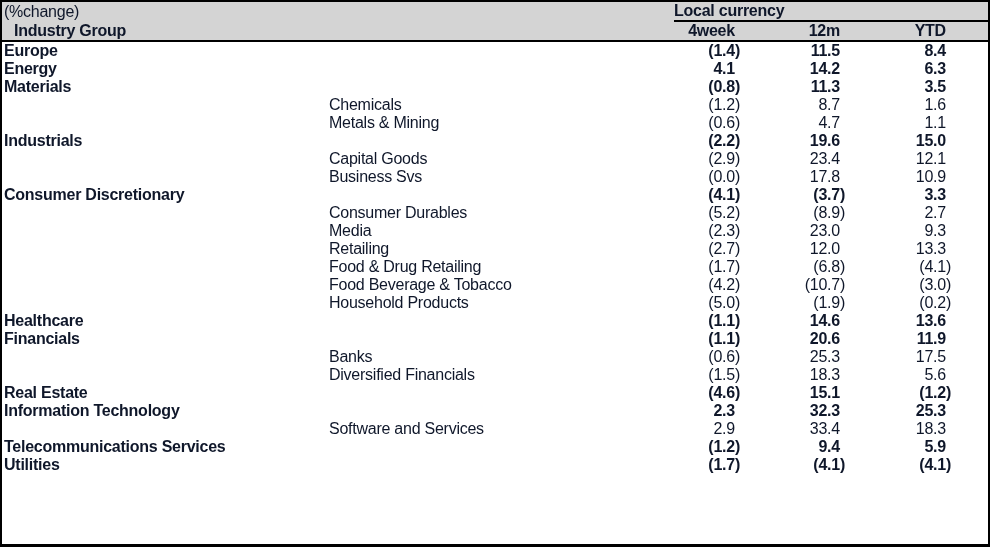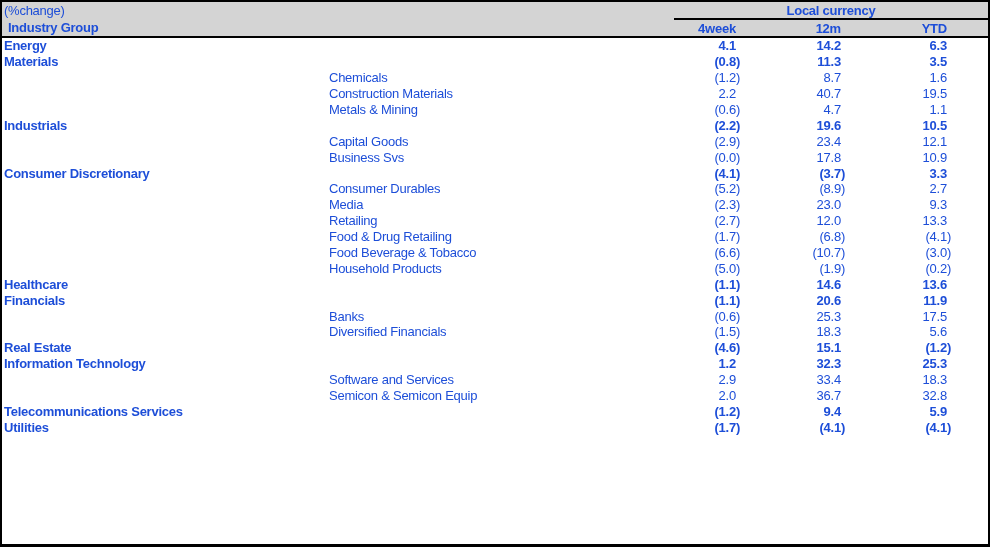--- a/index.html
+++ b/index.html
@@ -9,23 +9,23 @@
   }
   .table-wrap {
     position: relative;
     width: 990px;
     height: 547px;
     box-sizing: border-box;
     border: 2px solid #000;
     border-bottom-width: 3px;
     overflow: hidden;
     font-family: "Liberation Sans", "DejaVu Sans", sans-serif;
-    font-size: 13px;
+    font-size: 16px;
     letter-spacing: -0.25px;
-    color: #1d4ed8;
+    color: #0f172a;
   }
   table {
     width: 100%;
     border-collapse: collapse;
     table-layout: fixed;
   }
   td {
     padding: 0;
     vertical-align: middle;
     white-space: nowrap;
@@ -33,31 +33,31 @@
   }
   thead td {
     background: var(--header-bg, #d4d4d4);
     height: 16px;
   }
   .note {
     padding-left: 2px;
     font-weight: normal;
   }
   .currency-span {
-    text-align: center;
+    text-align: left;
     font-weight: bold;
     border-bottom: 2px solid #000;
     margin-top: 19px;
   }
   .header-row-2 td {
     border-bottom: 2px solid #000;
     font-weight: bold;
   }
   .col-head-left {
-    padding-left: 6px;
+    padding-left: 12px;
   }
   .num {
     text-align: right;
   }
   
   .num.pos::after {
     content: ")";
     visibility: hidden;
   }
   tbody td {
@@ -95,20 +95,28 @@
       <tr class="header-row-2">
         <td class="col-head-left" colspan="2">Industry Group</td>
         <td class="num pos">4week</td>
         <td class="num pos">12m</td>
         <td class="num pos">YTD</td>
         <td></td>
       </tr>
     </thead>
     <tbody>
         <tr class="group-row">
+    <td class="lbl">Europe</td>
+    <td class="lbl"></td>
+    <td class="num">(1.4)</td>
+    <td class="num pos">11.5</td>
+    <td class="num pos">8.4</td>
+    <td></td>
+  </tr>
+        <tr class="group-row">
     <td class="lbl">Energy</td>
     <td class="lbl"></td>
     <td class="num pos">4.1</td>
     <td class="num pos">14.2</td>
     <td class="num pos">6.3</td>
     <td></td>
   </tr>
         <tr class="group-row">
     <td class="lbl">Materials</td>
     <td class="lbl"></td>
@@ -120,40 +128,32 @@
         <tr class="sub-row">
     <td class="lbl"></td>
     <td class="lbl">Chemicals</td>
     <td class="num">(1.2)</td>
     <td class="num pos">8.7</td>
     <td class="num pos">1.6</td>
     <td></td>
   </tr>
         <tr class="sub-row">
     <td class="lbl"></td>
-    <td class="lbl">Construction Materials</td>
-    <td class="num pos">2.2</td>
-    <td class="num pos">40.7</td>
-    <td class="num pos">19.5</td>
-    <td></td>
-  </tr>
-        <tr class="sub-row">
-    <td class="lbl"></td>
     <td class="lbl">Metals &amp; Mining</td>
     <td class="num">(0.6)</td>
     <td class="num pos">4.7</td>
     <td class="num pos">1.1</td>
     <td></td>
   </tr>
         <tr class="group-row">
     <td class="lbl">Industrials</td>
     <td class="lbl"></td>
     <td class="num">(2.2)</td>
     <td class="num pos">19.6</td>
-    <td class="num pos">10.5</td>
+    <td class="num pos">15.0</td>
     <td></td>
   </tr>
         <tr class="sub-row">
     <td class="lbl"></td>
     <td class="lbl">Capital Goods</td>
     <td class="num">(2.9)</td>
     <td class="num pos">23.4</td>
     <td class="num pos">12.1</td>
     <td></td>
   </tr>
@@ -201,21 +201,21 @@
     <td class="lbl"></td>
     <td class="lbl">Food &amp; Drug Retailing</td>
     <td class="num">(1.7)</td>
     <td class="num">(6.8)</td>
     <td class="num">(4.1)</td>
     <td></td>
   </tr>
         <tr class="sub-row">
     <td class="lbl"></td>
     <td class="lbl">Food Beverage &amp; Tobacco</td>
-    <td class="num">(6.6)</td>
+    <td class="num">(4.2)</td>
     <td class="num">(10.7)</td>
     <td class="num">(3.0)</td>
     <td></td>
   </tr>
         <tr class="sub-row">
     <td class="lbl"></td>
     <td class="lbl">Household Products</td>
     <td class="num">(5.0)</td>
     <td class="num">(1.9)</td>
     <td class="num">(0.2)</td>
@@ -257,39 +257,31 @@
     <td class="lbl">Real Estate</td>
     <td class="lbl"></td>
     <td class="num">(4.6)</td>
     <td class="num pos">15.1</td>
     <td class="num">(1.2)</td>
     <td></td>
   </tr>
         <tr class="group-row">
     <td class="lbl">Information Technology</td>
     <td class="lbl"></td>
-    <td class="num pos">1.2</td>
+    <td class="num pos">2.3</td>
     <td class="num pos">32.3</td>
     <td class="num pos">25.3</td>
     <td></td>
   </tr>
         <tr class="sub-row">
     <td class="lbl"></td>
     <td class="lbl">Software and Services</td>
     <td class="num pos">2.9</td>
     <td class="num pos">33.4</td>
     <td class="num pos">18.3</td>
-    <td></td>
-  </tr>
-        <tr class="sub-row">
-    <td class="lbl"></td>
-    <td class="lbl">Semicon &amp; Semicon Equip</td>
-    <td class="num pos">2.0</td>
-    <td class="num pos">36.7</td>
-    <td class="num pos">32.8</td>
     <td></td>
   </tr>
         <tr class="group-row">
     <td class="lbl">Telecommunications Services</td>
     <td class="lbl"></td>
     <td class="num">(1.2)</td>
     <td class="num pos">9.4</td>
     <td class="num pos">5.9</td>
     <td></td>
   </tr>

